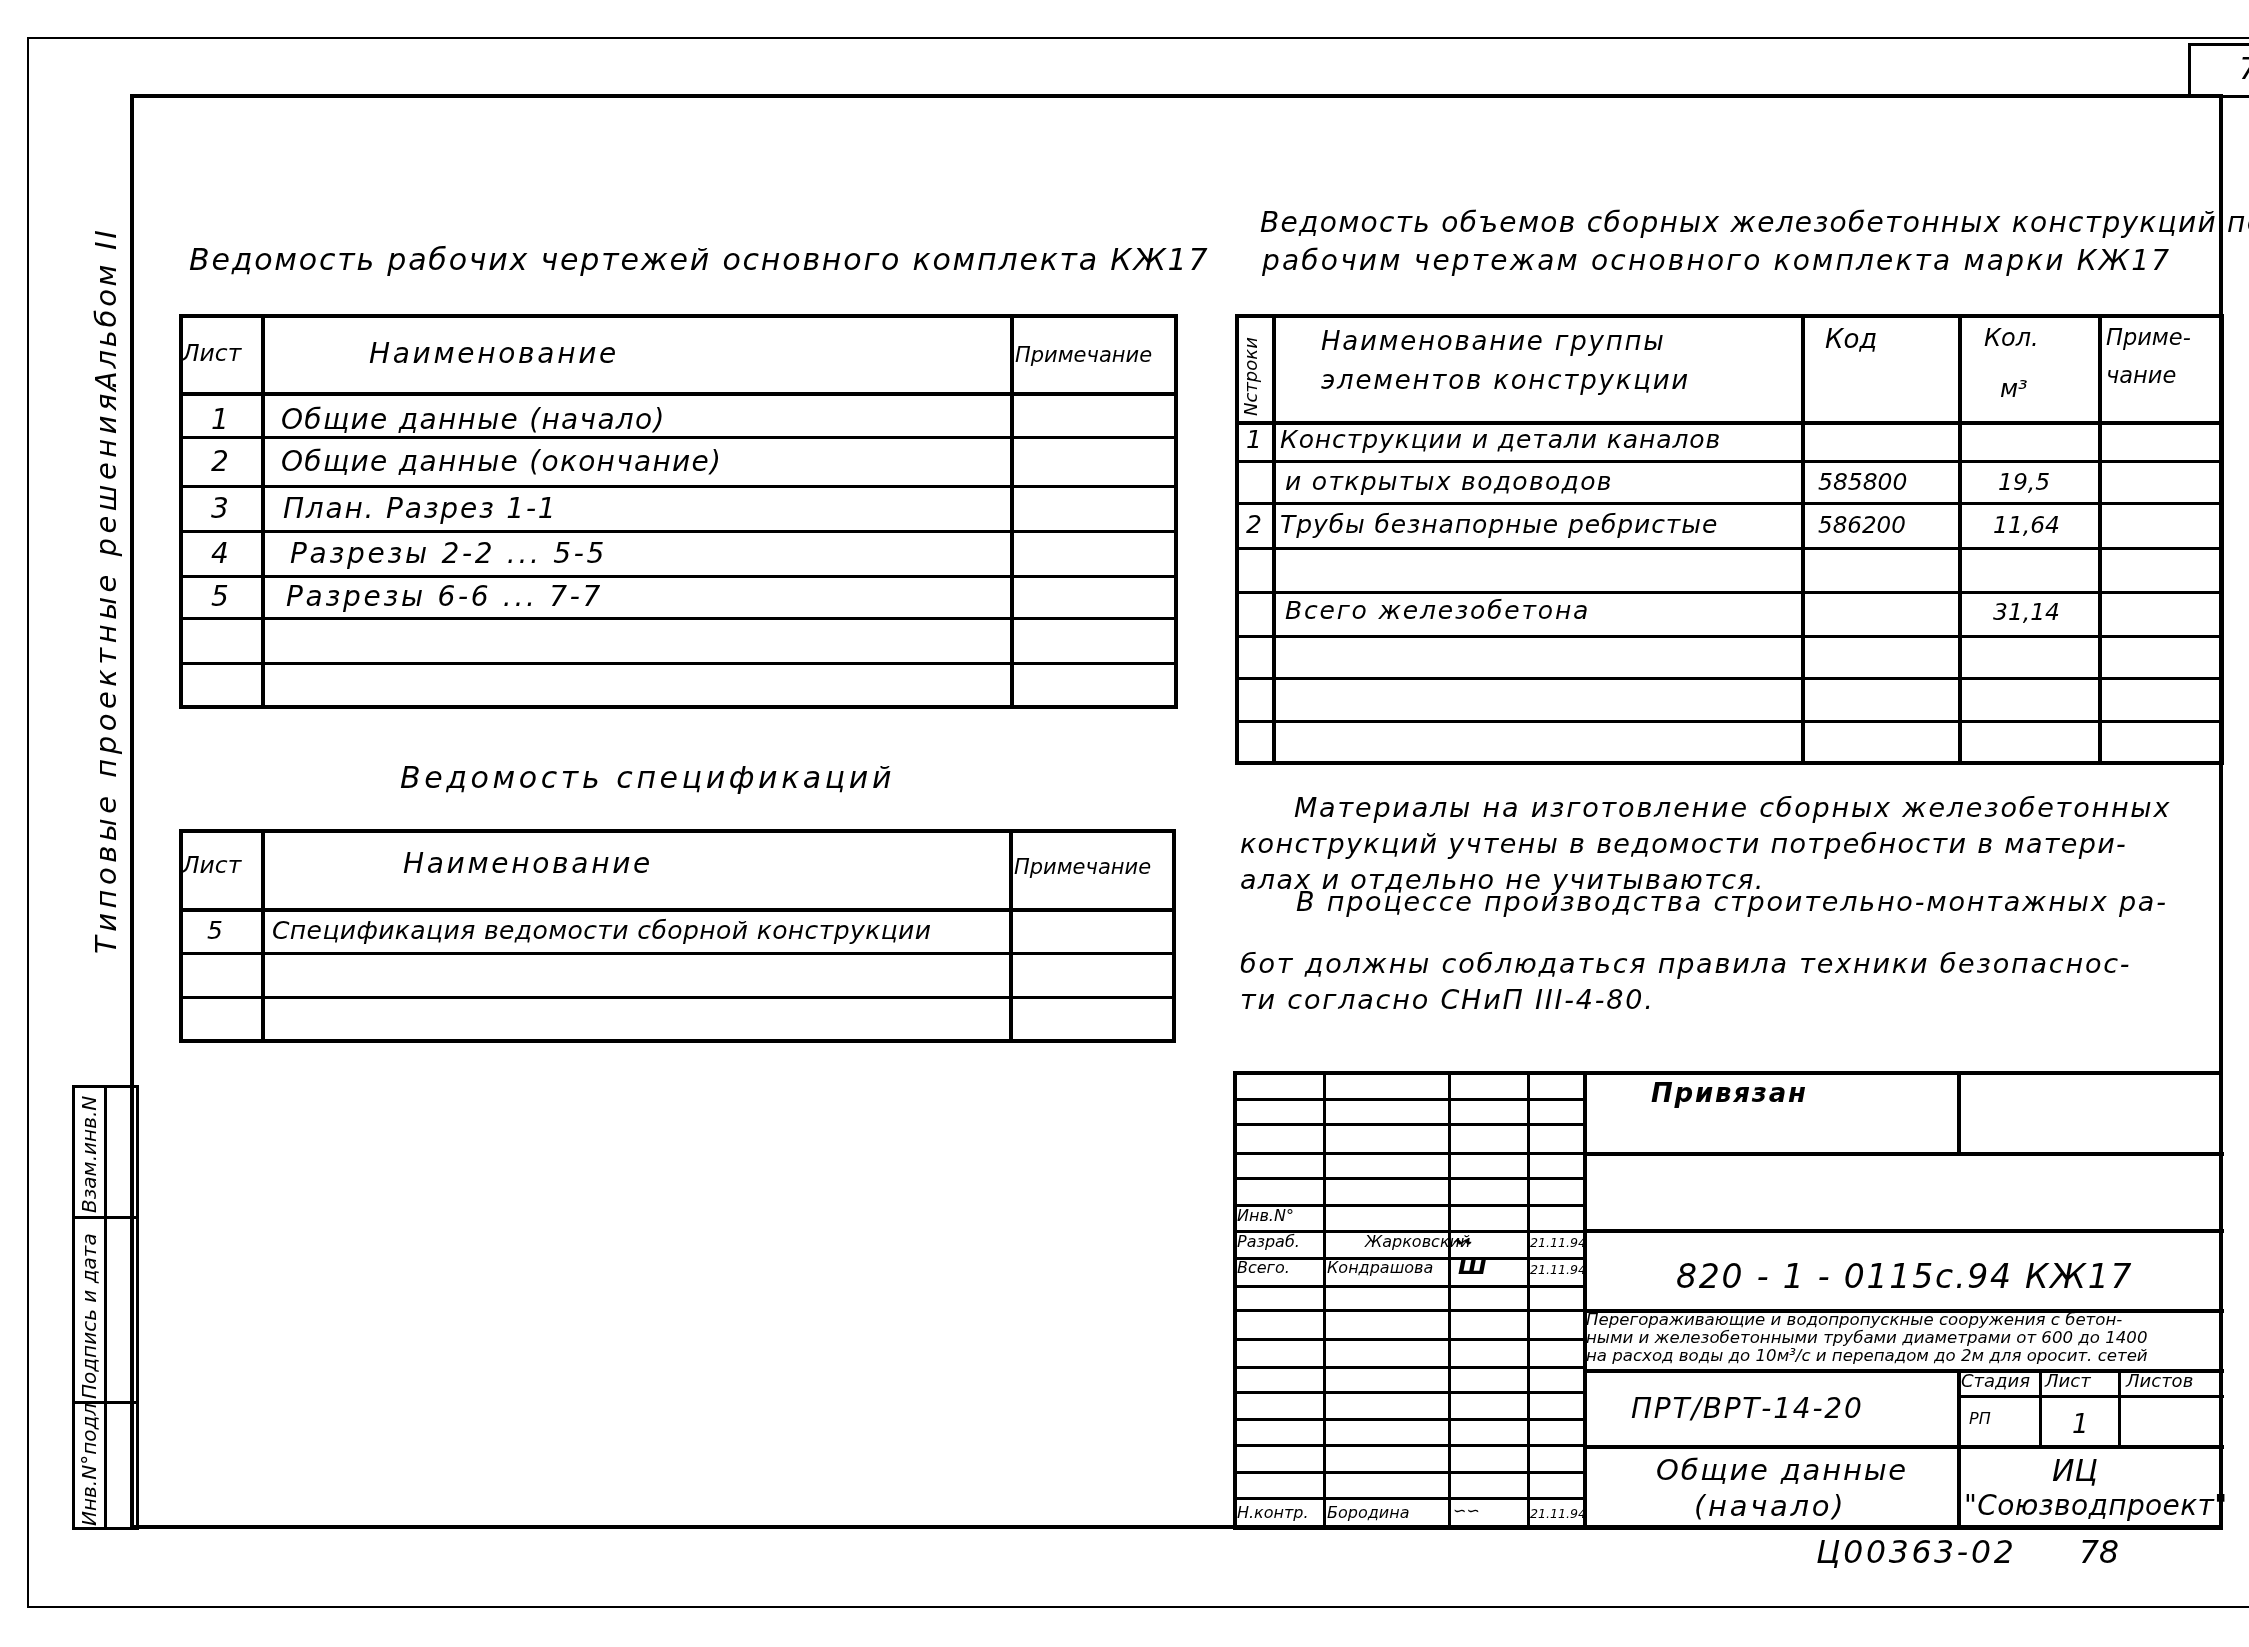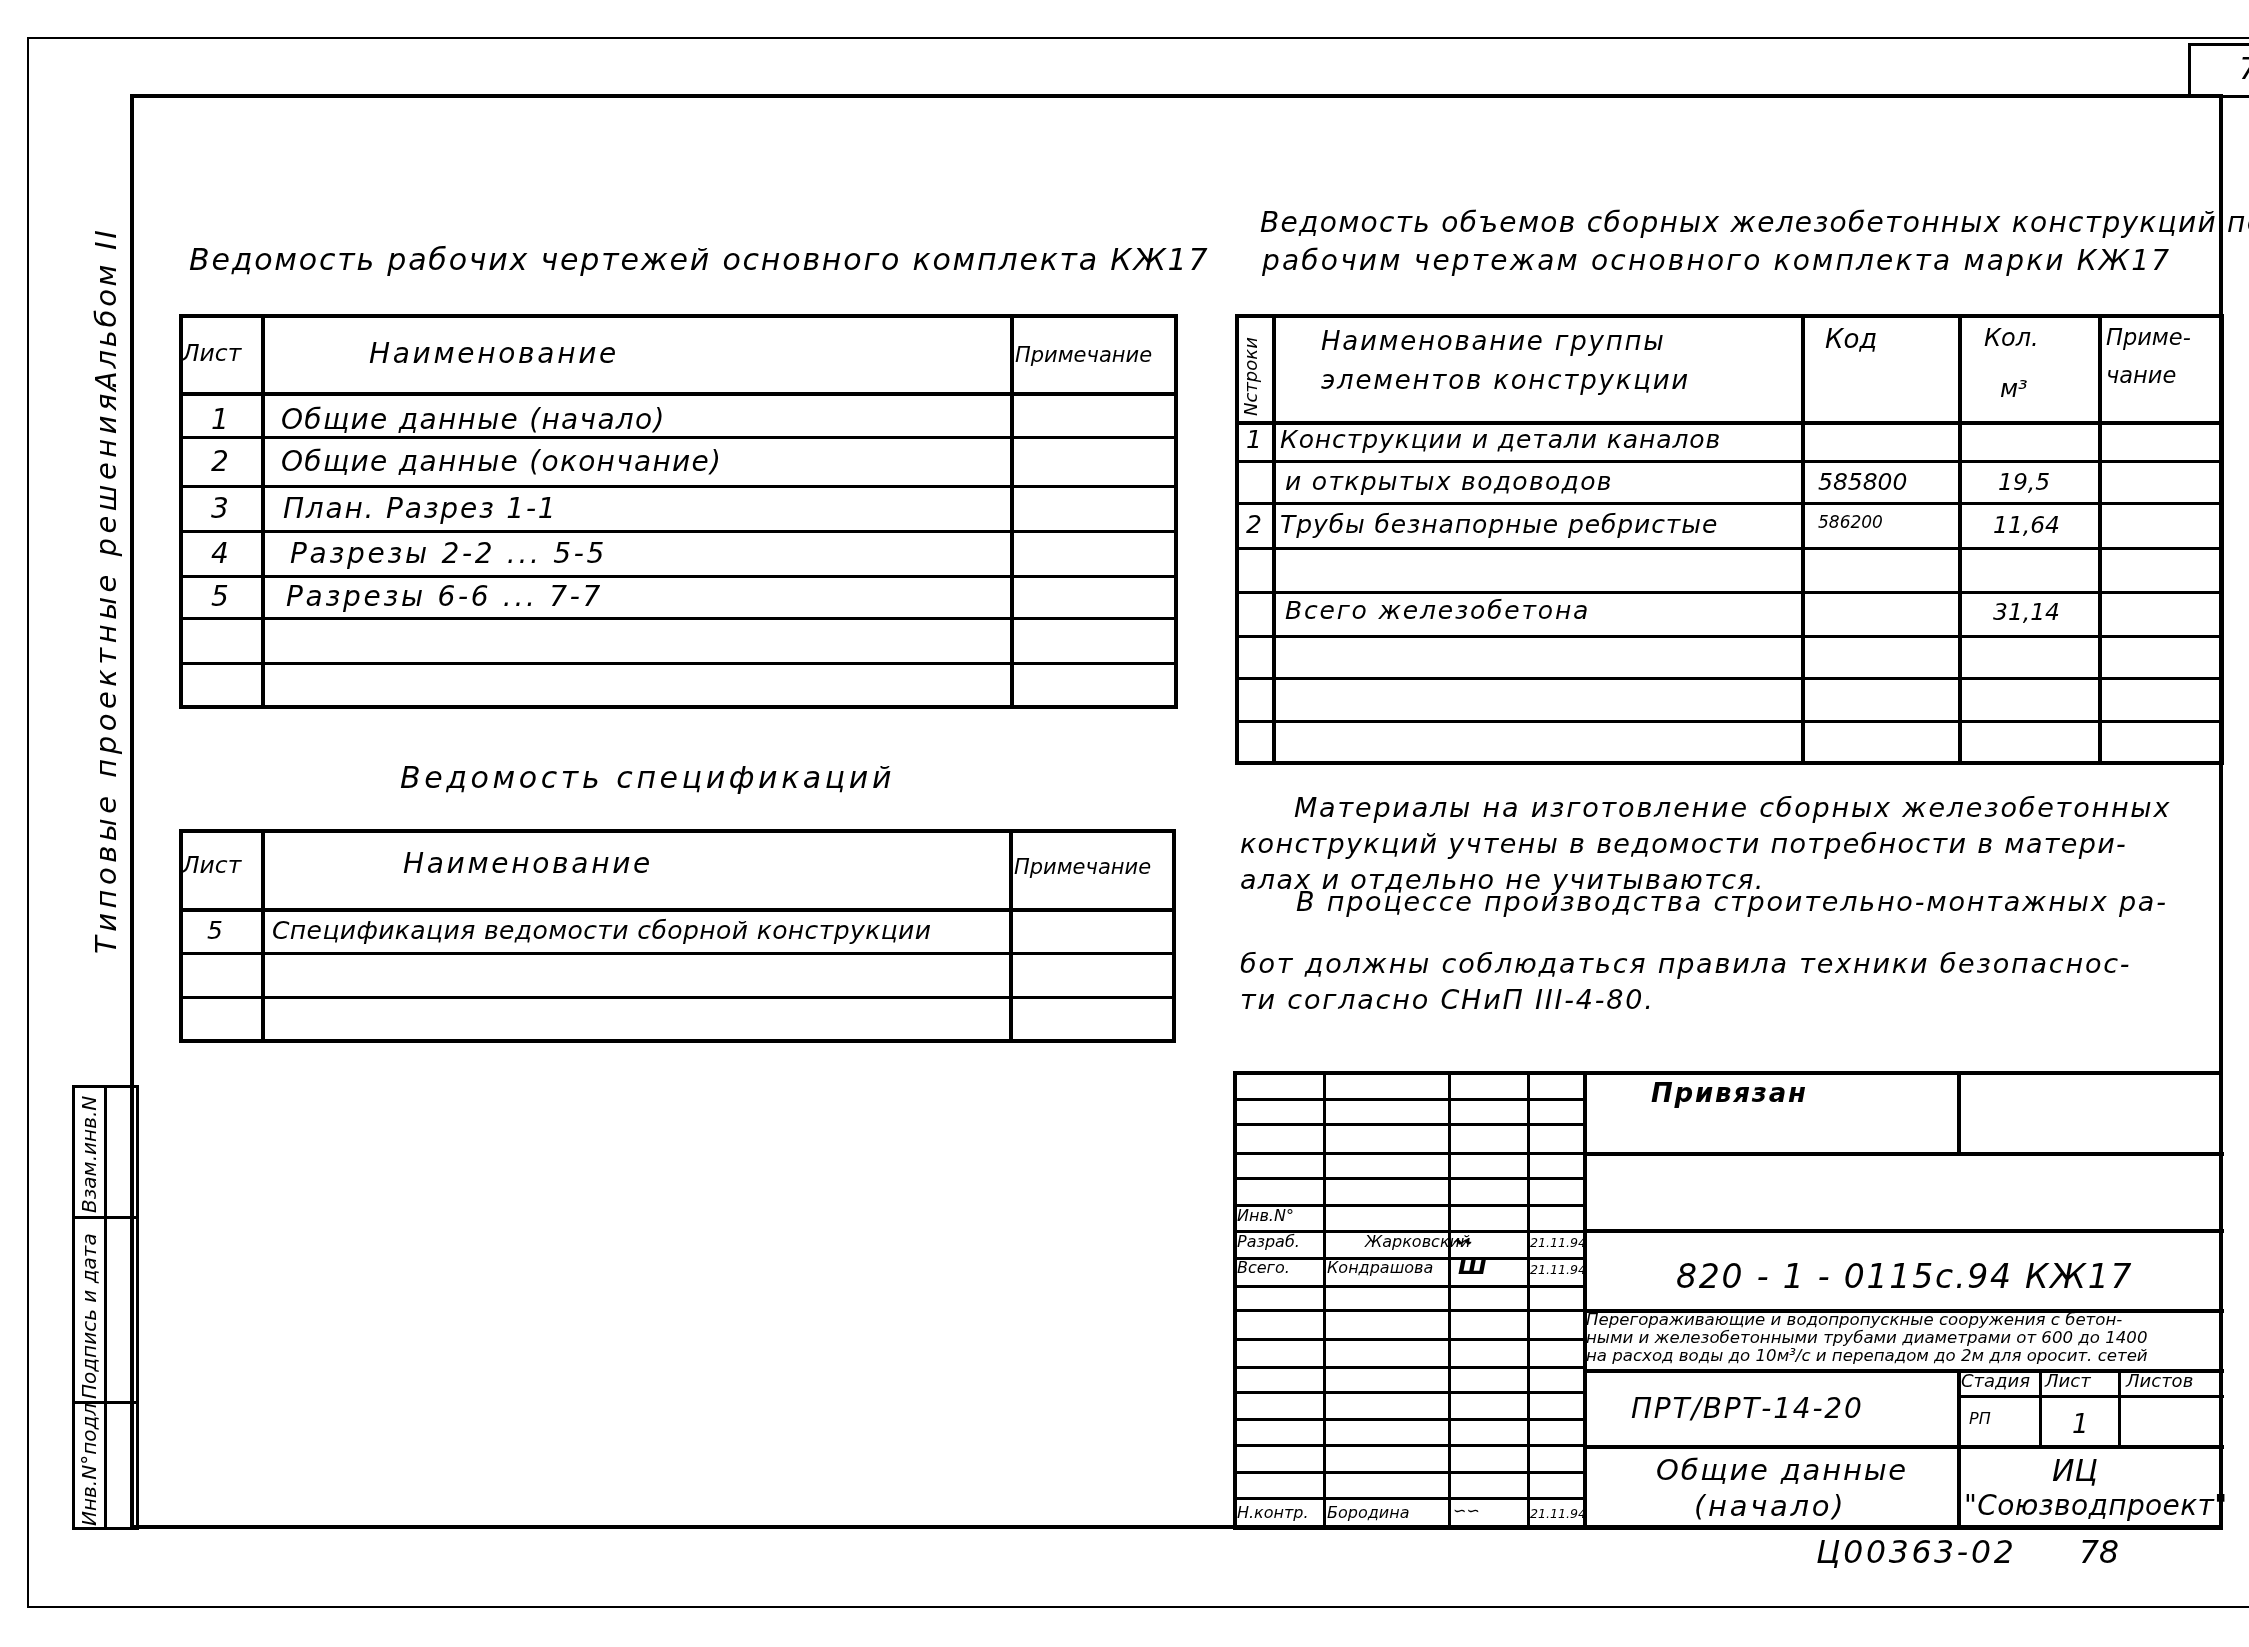--- a/index.html
+++ b/index.html
@@ -133,21 +133,21 @@
     <div class="t cell-text" style="left:1280px; top:427px; font-size:25px; letter-spacing:0.9px;">Конструкции и детали  каналов</div>
   </div>
   <div>
     <div class="t cell-text" style="left:1285px; top:469px; font-size:25px; letter-spacing:1.3px;">и  открытых   водоводов</div>
     <div class="t cell-text" style="left:1818px; top:471px; font-size:23.4px;">585800</div>
     <div class="t cell-text" style="left:1998px; top:471px; font-size:23.4px;">19,5</div>
   </div>
   <div>
     <div class="t cell-text" style="left:1246px; top:512px; font-size:25px;">2</div>
     <div class="t cell-text" style="left:1280px; top:512px; font-size:25px; letter-spacing:0.9px;">Трубы безнапорные  ребристые</div>
-    <div class="t cell-text" style="left:1818px; top:514px; font-size:17px;text-align:center;">586200</div>
+    <div class="t cell-text" style="left:1818px; top:514px; font-size:23px;text-align:center;">586200</div>
     <div class="t cell-text" style="left:1993px; top:514px; font-size:23.4px;">11,64</div>
   </div>
   <div>
     <div class="t cell-text" style="left:1285px; top:598px; font-size:25px; letter-spacing:1.8px;">Всего  железобетона</div>
     <div class="t cell-text" style="left:1993px; top:601px; font-size:23.4px;">31,14</div>
   </div>
 </div>
 
 <div>
   <div class="t cell-text" style="left:1294px; top:794px; font-size:27px; letter-spacing:1.8px;">Материалы на изготовление  сборных  железобетонных</div>

